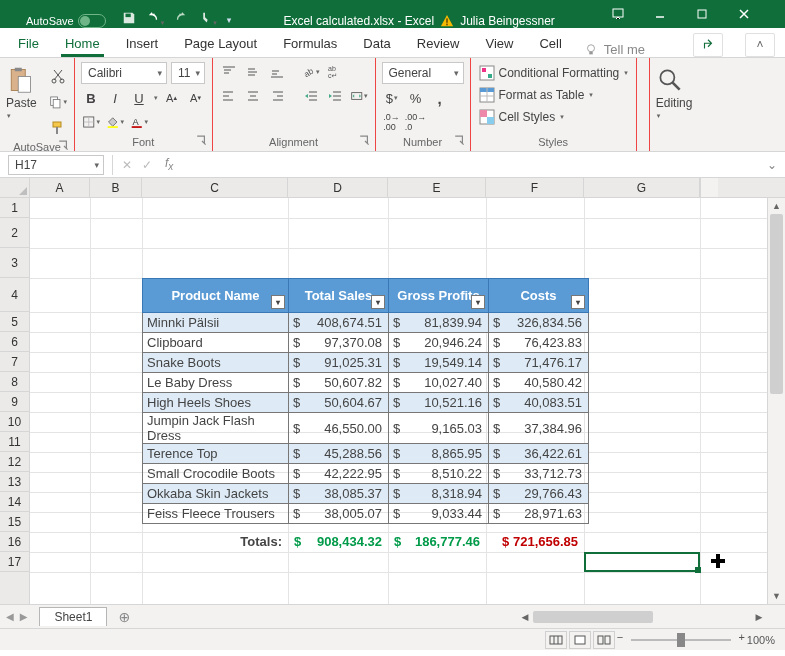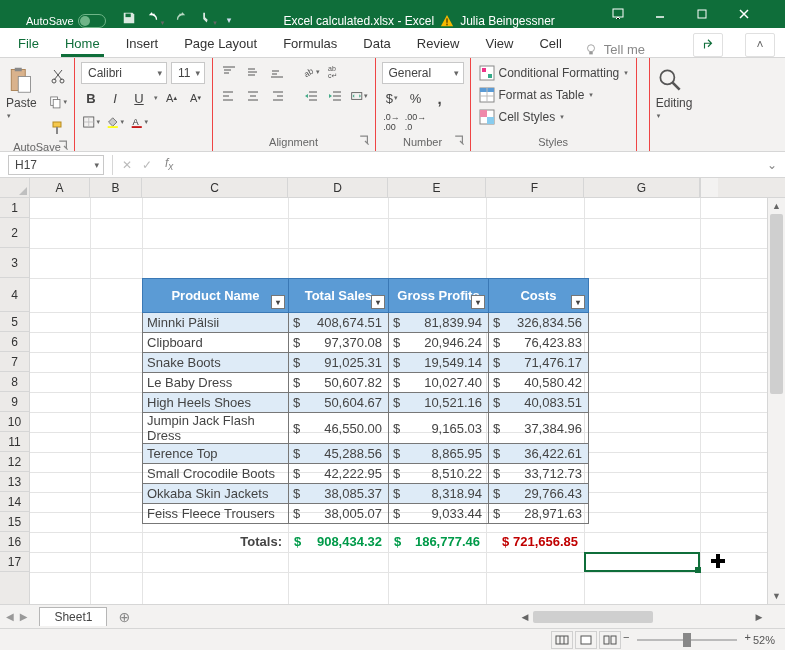--- a/index.html
+++ b/index.html
@@ -287,20 +287,23 @@
           <span class="iconbox">
               <svg viewBox="0 0 16 16">
                 <text x="3" y="11" font-size="11" fill="#333">A</text>
                 <rect x="2" y="13" width="12" height="2" fill="#c00000"></rect>
               </svg>
               <span class="drop">▾</span>
             </span>
         </div>
       </div>
     </div>
+    <div class="group-label"><span>Font</span><svg class="dlg" viewBox="0 0 10 10">
+          <path stroke="#888" fill="none" d="M1 1h6v6M5 5l3 3"></path>
+        </svg></div>
   </div>
 
   <div class="group">
     <div class="group-body">
       <div class="vcol" style="gap:4px;">
         <div class="hrow">
           <span class="iconbox">
               <svg viewBox="0 0 16 16">
                 <line x1="2" y1="3" x2="14" y2="3" stroke="#555"></line>
                 <g stroke="#555">
@@ -678,14 +681,14 @@
     <div class="viewbtn">
         <svg width="14" height="10" viewBox="0 0 14 10">
           <rect x="1" y="1" width="5" height="8" fill="none" stroke="#555"></rect>
           <rect x="8" y="1" width="5" height="8" fill="none" stroke="#555"></rect>
         </svg>
       </div>
   </div>
   <div class="zoom-slider">
       <div class="zoom-thumb"></div>
     </div>
-  <span>52%</span>
+  <span>100%</span>
 </div>
 
 </body></html>

